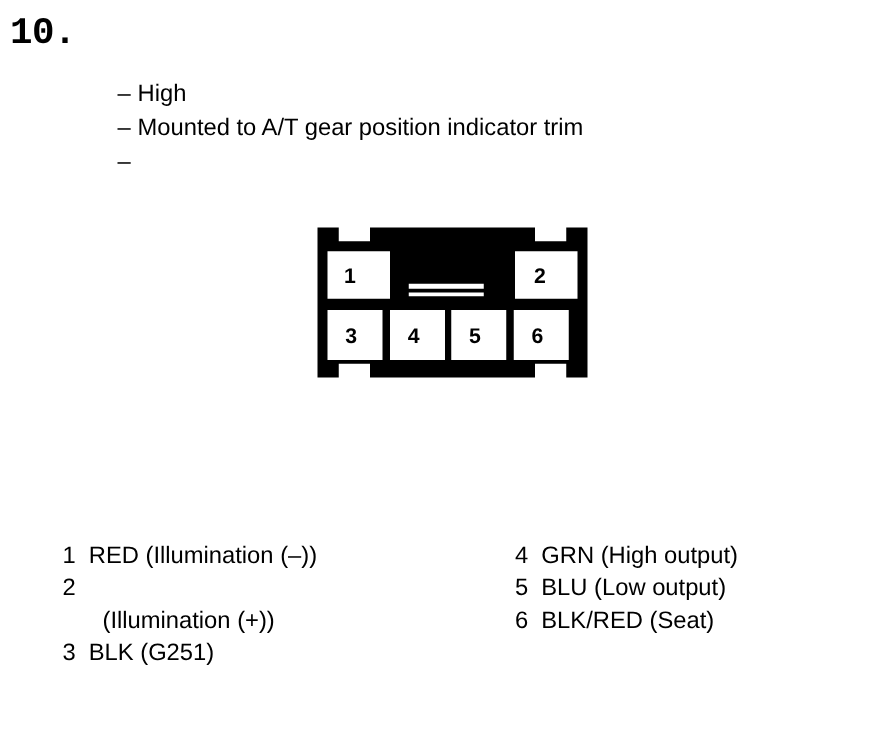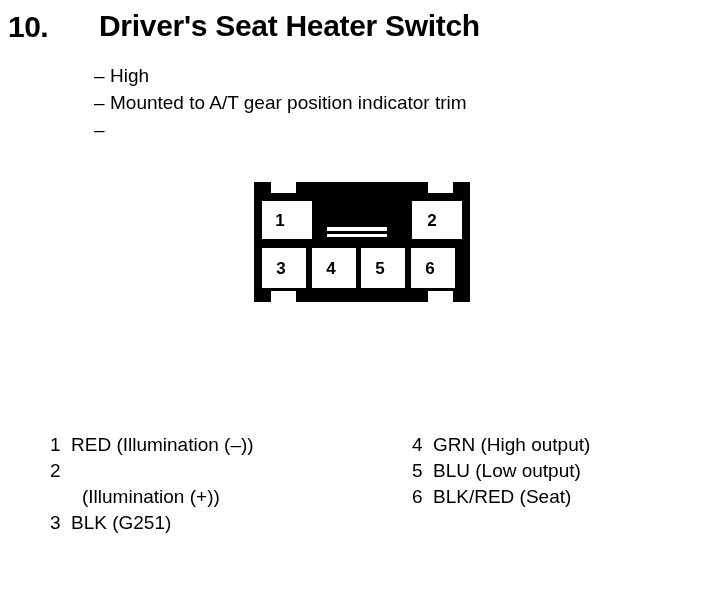--- a/index.html
+++ b/index.html
@@ -27,20 +27,21 @@
 
   
   .item-number {
     position: absolute;
     left: 8px;
     top: 10px;
     font-size: 30px;
     font-weight: bold;
     letter-spacing: -0.5px;
     line-height: 34px;
+    font-family: Liberation Mono, monospace;
   }
   .title {
     position: absolute;
     left: 99px;
     top: 8px;
     font-size: 30px;
     font-weight: bold;
     letter-spacing: -0.3px;
     line-height: 36px;
     white-space: nowrap;
@@ -122,21 +123,20 @@
     line-height: 26px;
     white-space: nowrap;
   }
 </style>
 </head>
 <body>
 
 <div class="page">
 
   <div class="item-number">10.</div>
-  <div class="title">Driver's Seat Heater Switch</div>
 
   <div class="bullets">
     <div class="bullet-row">
       <span class="bullet-dash">–</span>
       <span class="bullet-text">High</span>
     </div>
     <div class="bullet-row">
       <span class="bullet-dash">–</span>
       <span class="bullet-text">Mounted to A/T gear position indicator trim</span>
     </div>

